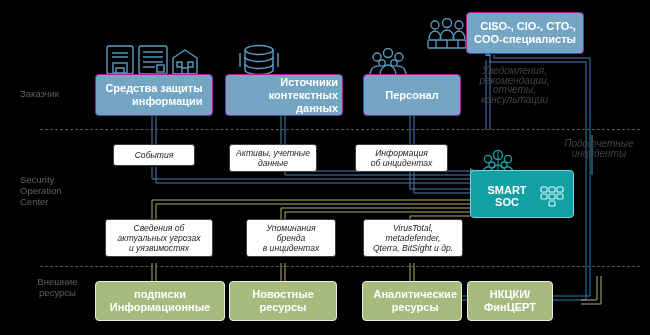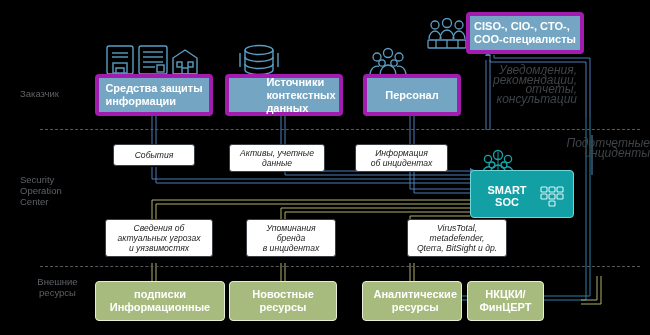--- a/index.html
+++ b/index.html
@@ -5,23 +5,23 @@
   html,body{margin:0;padding:0;background:#000;}
   body{width:650px;height:335px;font-family:"Liberation Sans",sans-serif;position:relative;overflow:hidden;}
   #stage{position:absolute;left:0;top:0;width:650px;height:335px;}
   .abs{position:absolute;}
 
   
   .zone-label{color:#5d6166;font-size:9.5px;line-height:11px;font-weight:400;}
 
   
   .bluebox{
-    background:#74a6c4;border:4px solid #a21caf;border-radius:4px;
+    background:#74a6c4;border:1px solid #a21caf;border-radius:4px;
     color:#ffffff;font-size:11px;font-weight:700;line-height:13px;
-    display:flex;align-items:center;justify-content:center;text-align:left;
+    display:flex;align-items:center;justify-content:center;text-align:right;
     box-sizing:border-box;padding:2px 4px;
   }
   
   .tealbox{
     background:#13a0a5;border:1px solid #6fd8dc;border-radius:4px;
     color:#ffffff;font-size:11px;font-weight:700;
     display:flex;flex-direction:row;align-items:center;justify-content:flex-start;
     text-align:center;box-sizing:border-box;padding:6px 4px 2px 4px;
   }
   
@@ -33,22 +33,22 @@
   }
   
   .greenbox{
     background:#a8bb7f;border:1px solid #e6eed8;border-radius:4px;
     color:#ffffff;font-size:11px;font-weight:700;line-height:13px;
     display:flex;align-items:center;justify-content:center;text-align:center;
     box-sizing:border-box;padding:2px 4px;
   }
   
   .darkcap{
-    color:#3e4449;font-size:12px;line-height:9.6px;font-style:italic;
-    text-align:right;
+    color:#3e4449;font-size:10px;line-height:9.6px;font-style:italic;
+    text-align:center;
   }
   .divider{border-top:1px dashed #55595e;height:0;}
   svg.lines{position:absolute;left:0;top:0;width:650px;height:335px;pointer-events:none;}
   .ico{position:absolute;}
 </style>
 </head>
 <body>
 
 <div id="stage">
 
@@ -248,21 +248,21 @@
     <div>Уведомления,</div>
     <div>рекомендации,</div>
     <div>отчеты,</div>
     <div>консультации</div>
   </div>
 
   <div class="abs notebox" style="left:113px;top:144px;width:82px;height:22px;">
     <div>События</div>
   </div>
 
-  <div class="abs notebox" style="left:229px;top:144px;width:96px;height:28px;">
+  <div class="abs notebox" style="left:229px;top:144px;width:88px;height:28px;">
     <div>
       <div>Активы, учетные</div>
       <div>данные</div>
     </div>
   </div>
 
   <div class="abs notebox" style="left:355px;top:144px;width:93px;height:28px;">
     <div>
       <div>Информация</div>
       <div>об инцидентах</div>
@@ -298,21 +298,21 @@
   </div>
 
   <div class="abs notebox" style="left:246px;top:219px;width:90px;height:38px;">
     <div>
       <div>Упоминания</div>
       <div>бренда</div>
       <div>в инцидентах</div>
     </div>
   </div>
 
-  <div class="abs notebox" style="left:363px;top:219px;width:100px;height:38px;margin-left:44px;">
+  <div class="abs notebox" style="left:363px;top:219px;width:100px;height:38px;">
     <div>
       <div>VirusTotal,</div>
       <div>metadefender,</div>
       <div>Qterra, BitSight и др.</div>
     </div>
   </div>
 
   <div class="abs greenbox" style="left:95px;top:281px;width:130px;height:40px;">
     <div>
       <div>подписки</div>
@@ -327,20 +327,20 @@
     </div>
   </div>
 
   <div class="abs greenbox" style="left:362px;top:281px;width:100px;height:40px;justify-content:flex-end;">
     <div>
       <div>Аналитические</div>
       <div>ресурсы</div>
     </div>
   </div>
 
-  <div class="abs greenbox" style="left:467px;top:281px;width:77px;height:40px;">
+  <div class="abs greenbox" style="left:467px;top:281px;width:86px;height:40px;">
     <div>
       <div>НКЦКИ/</div>
       <div>ФинЦЕРТ</div>
     </div>
   </div>
 
 </div>
 
 </body></html>

